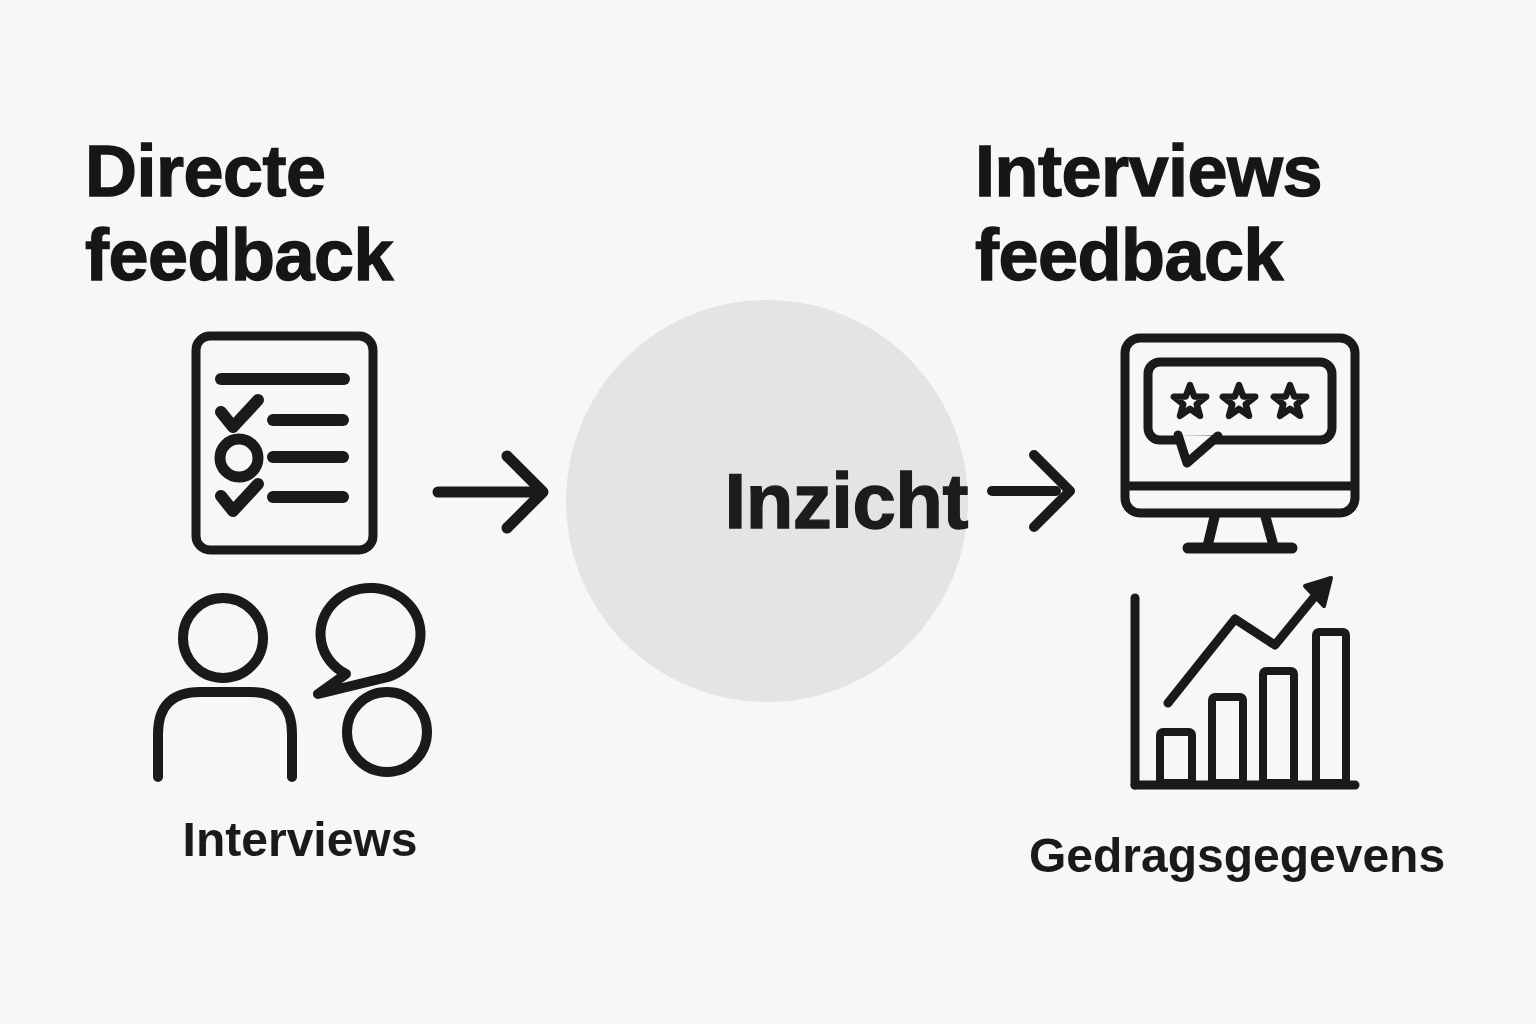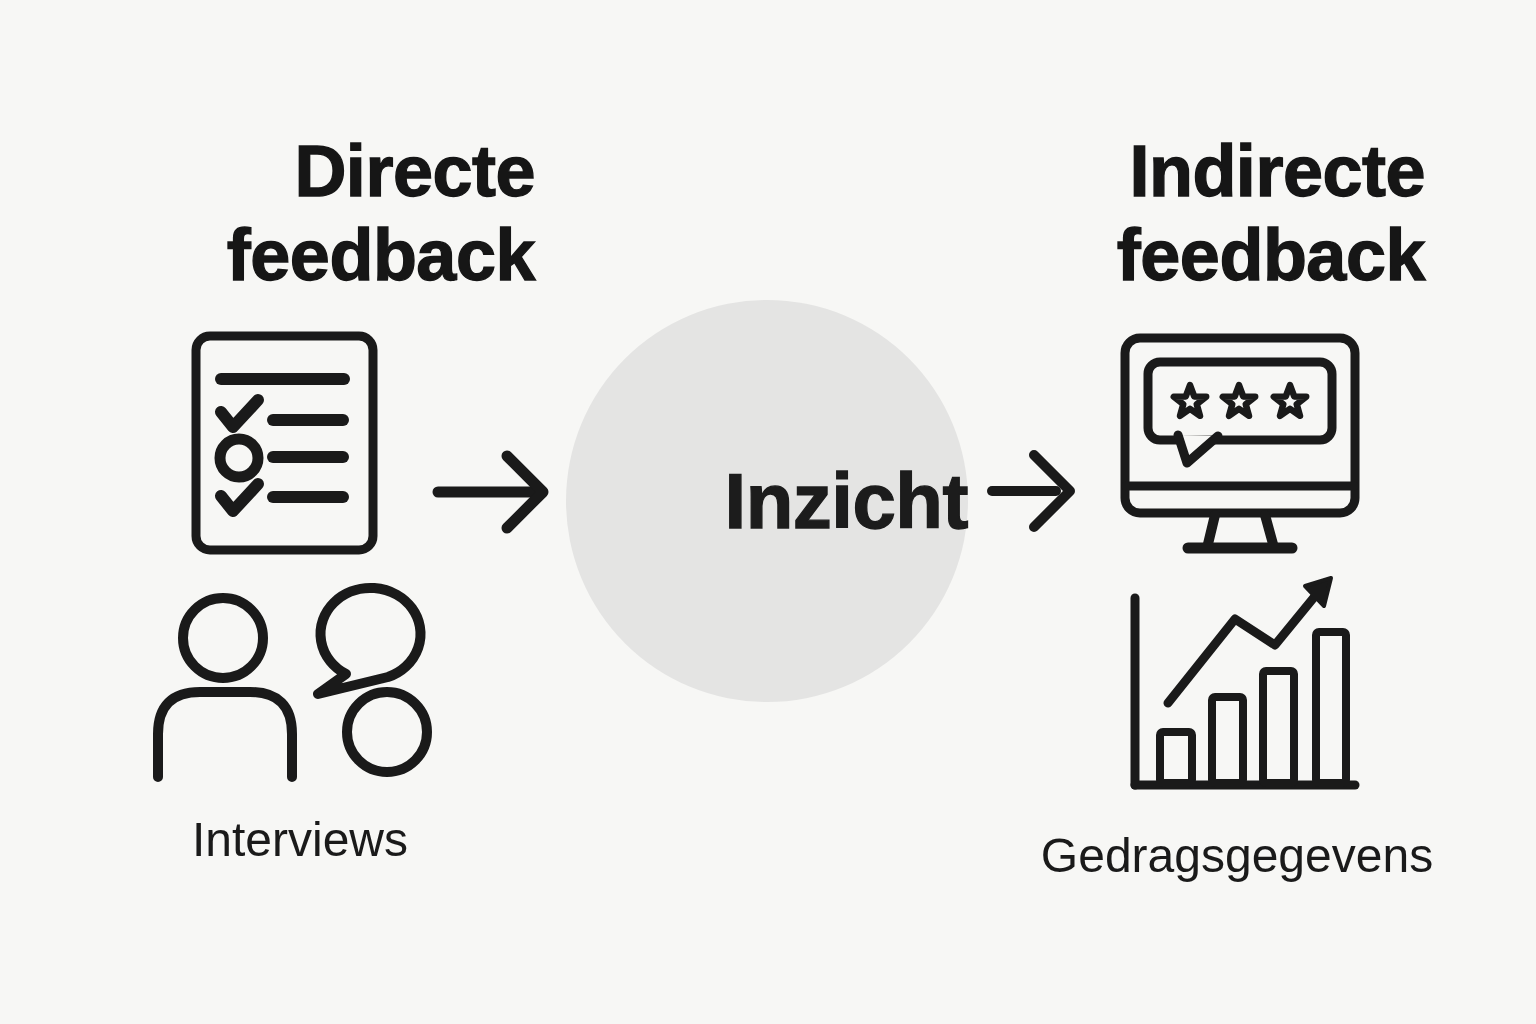--- a/index.html
+++ b/index.html
@@ -4,26 +4,26 @@
 <style>
   html,body{margin:0;padding:0;}
   body{
     width:1536px;height:1024px;overflow:hidden;position:relative;
     background:#f7f7f5;
     font-family:"Liberation Sans","DejaVu Sans",sans-serif;
     color:#1a1a1a;
   }
   .abs{position:absolute;}
   .title{
-    font-size:72px;font-weight:700;line-height:84px;text-align:right;
+    font-size:72px;font-weight:700;line-height:84px;text-align:left;
     letter-spacing:-0.5px;color:#161616;
     -webkit-text-stroke:1.3px #161616;
   }
   .caption{
-    font-size:48px;font-weight:400;text-align:center;color:#1a1a1a;
+    font-size:48px;font-weight:700;text-align:center;color:#1a1a1a;
     letter-spacing:0px;
   }
   .insight-circle{
     left:566px;top:300px;width:402px;height:402px;border-radius:50%;
     background:#e4e4e3;
     display:flex;align-items:center;justify-content:flex-end;
   }
   .insight-label{
     font-size:78px;font-weight:700;color:#1c1c1c;letter-spacing:-0.5px;
     -webkit-text-stroke:1.3px #1c1c1c;
@@ -31,21 +31,21 @@
   svg{display:block;overflow:visible;}
   .stroke{fill:none;stroke:#1a1a1a;stroke-linecap:round;stroke-linejoin:round;}
   .fill{fill:#1a1a1a;stroke:#1a1a1a;stroke-linejoin:round;}
   .bgfill{fill:#f7f7f5;stroke:#1a1a1a;stroke-linecap:round;stroke-linejoin:round;}
 </style>
 </head>
 <body>
 
 <div class="abs title" style="left:85px;top:129px;width:450px;">Directe feedback</div>
 
-<div class="abs title" style="left:975px;top:129px;width:450px;">Indirecte feedback</div>
+<div class="abs title" style="left:975px;top:129px;width:450px;">Interviews feedback</div>
 
 <svg class="abs" style="left:190px;top:330px;" width="190" height="226" viewBox="0 0 190 226">
   <rect class="stroke" x="6" y="6" width="177" height="214" rx="14" stroke-width="9"></rect>
   <line class="stroke" x1="31" y1="49" x2="154" y2="49" stroke-width="12"></line>
   <path class="stroke" d="M31,82 L43,97 L68,70" stroke-width="12"></path>
   <line class="stroke" x1="83" y1="90" x2="153" y2="90" stroke-width="12"></line>
   <circle class="stroke" cx="49" cy="128" r="19" stroke-width="11"></circle>
   <line class="stroke" x1="83" y1="127" x2="153" y2="127" stroke-width="12"></line>
   <path class="stroke" d="M31,166 L43,181 L68,154" stroke-width="12"></path>
   <line class="stroke" x1="83" y1="167" x2="153" y2="167" stroke-width="12"></line>

